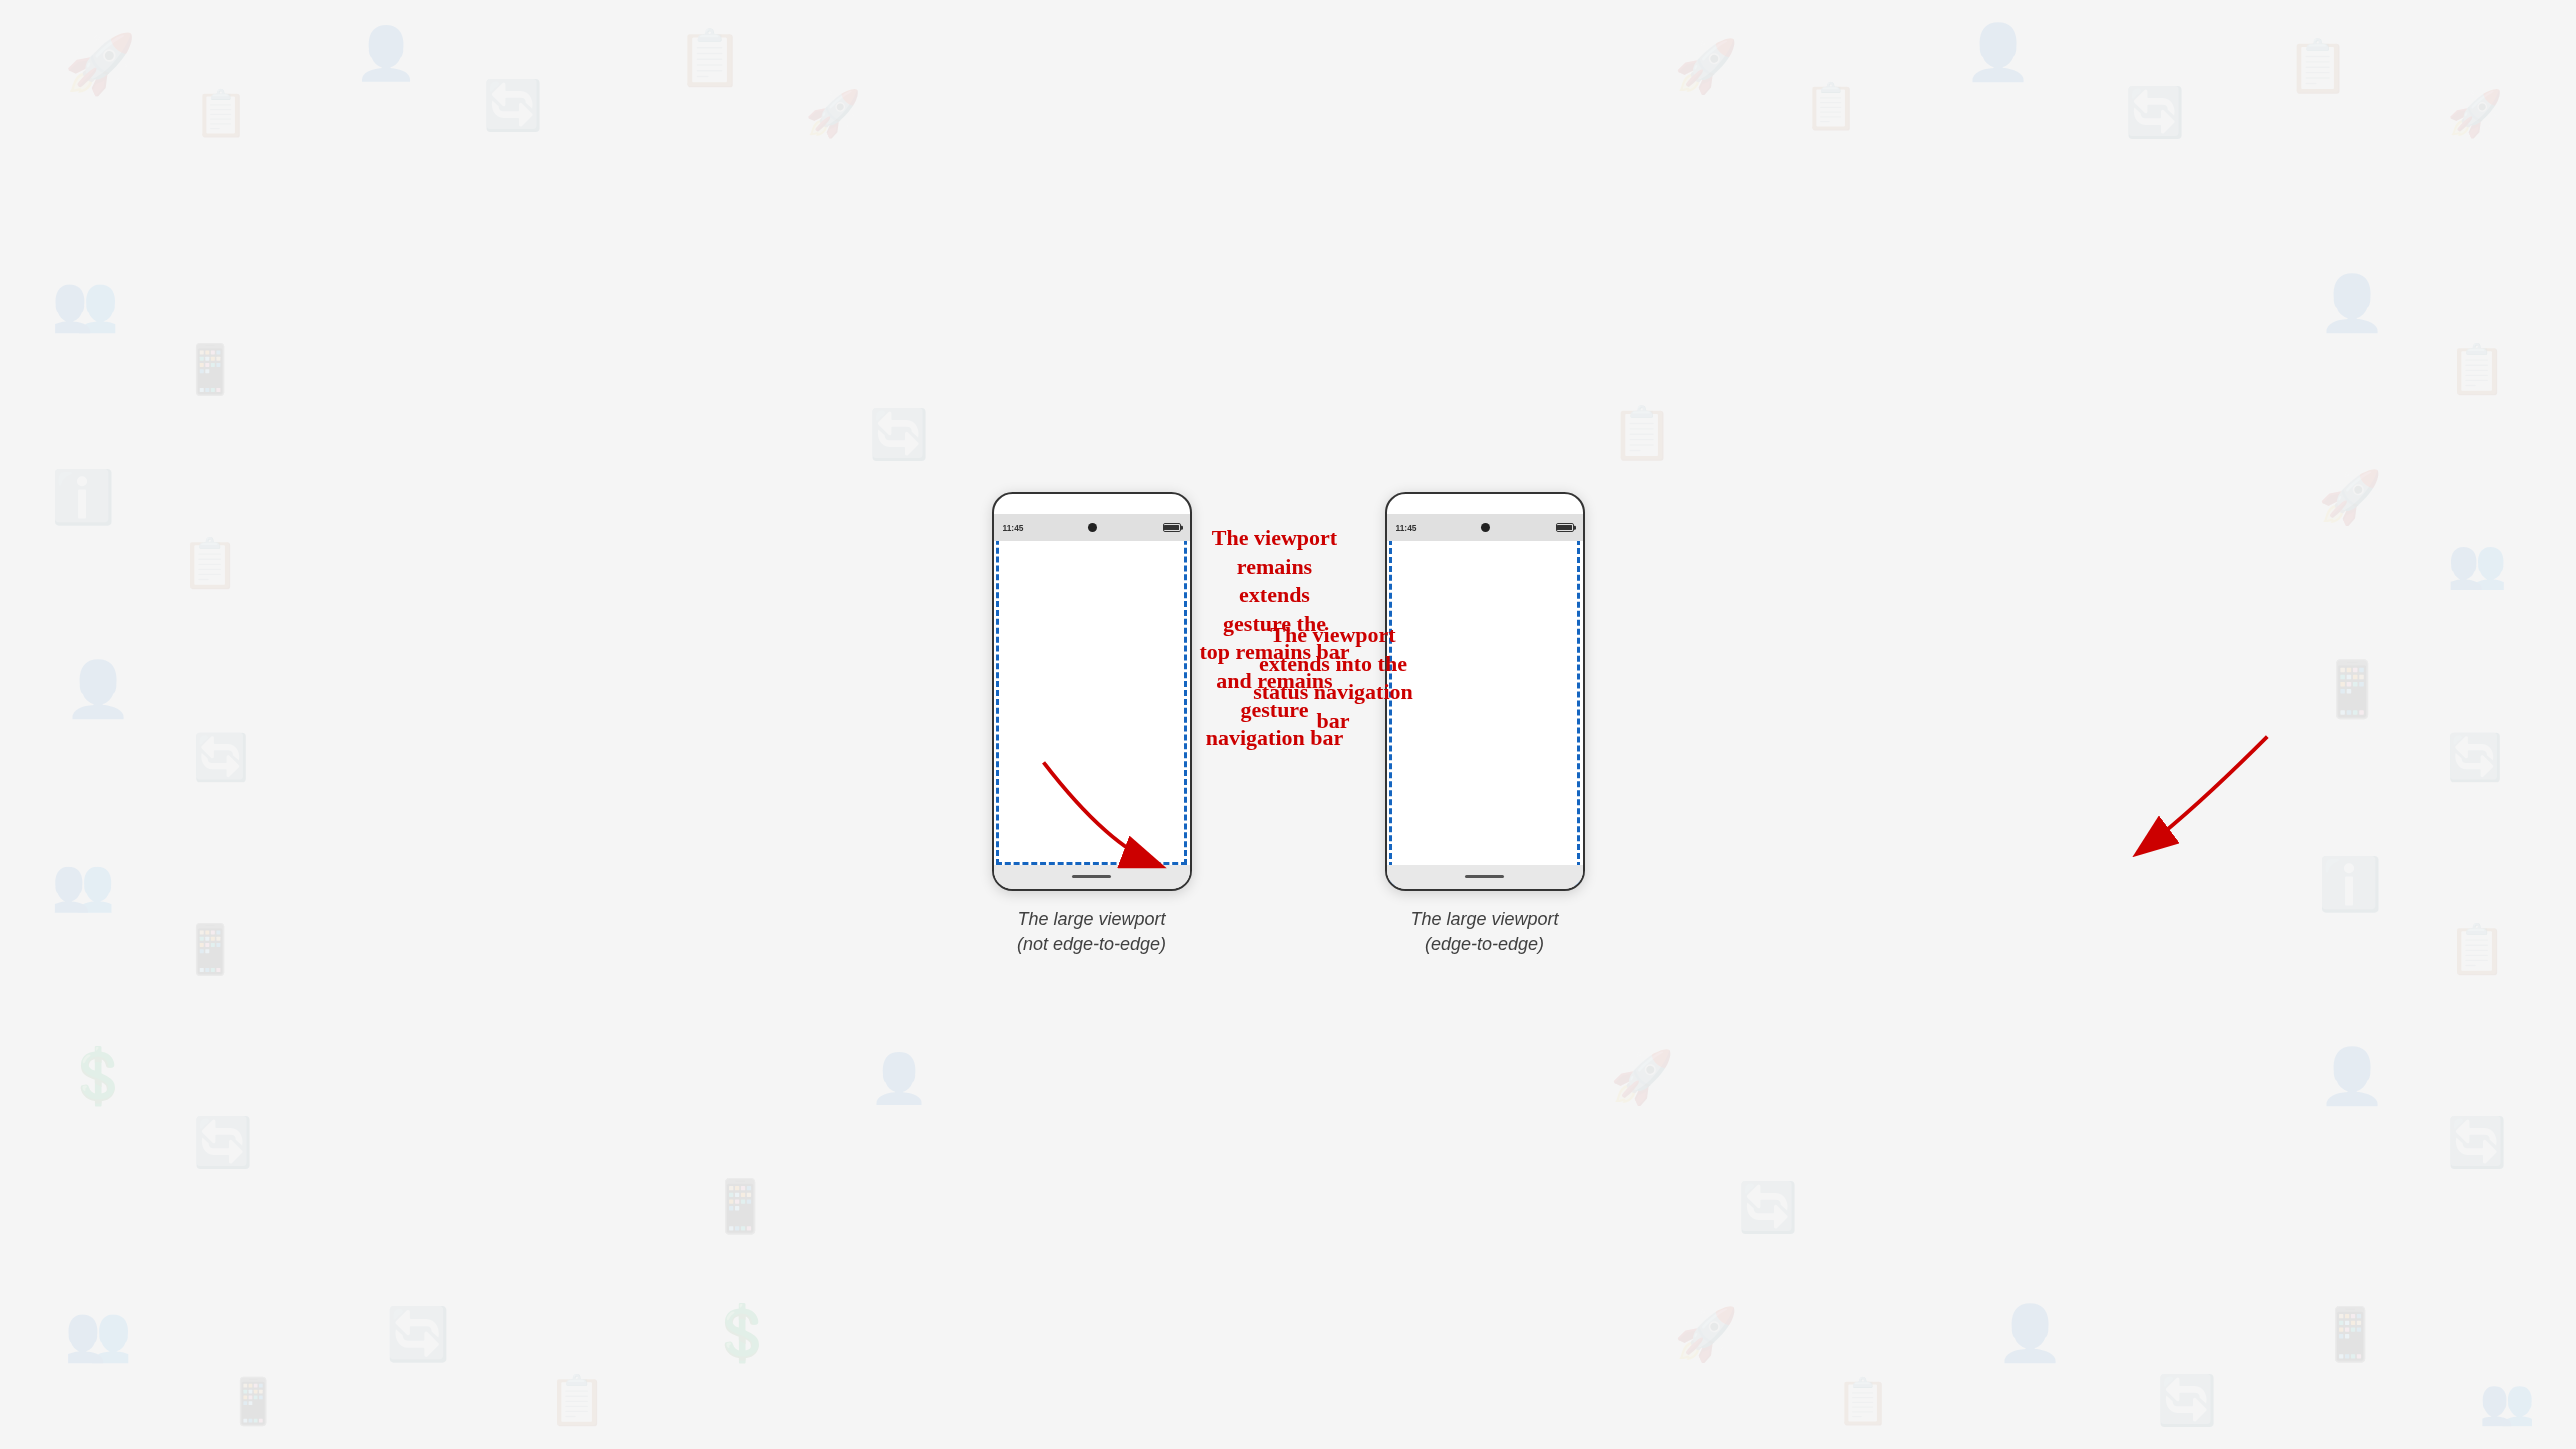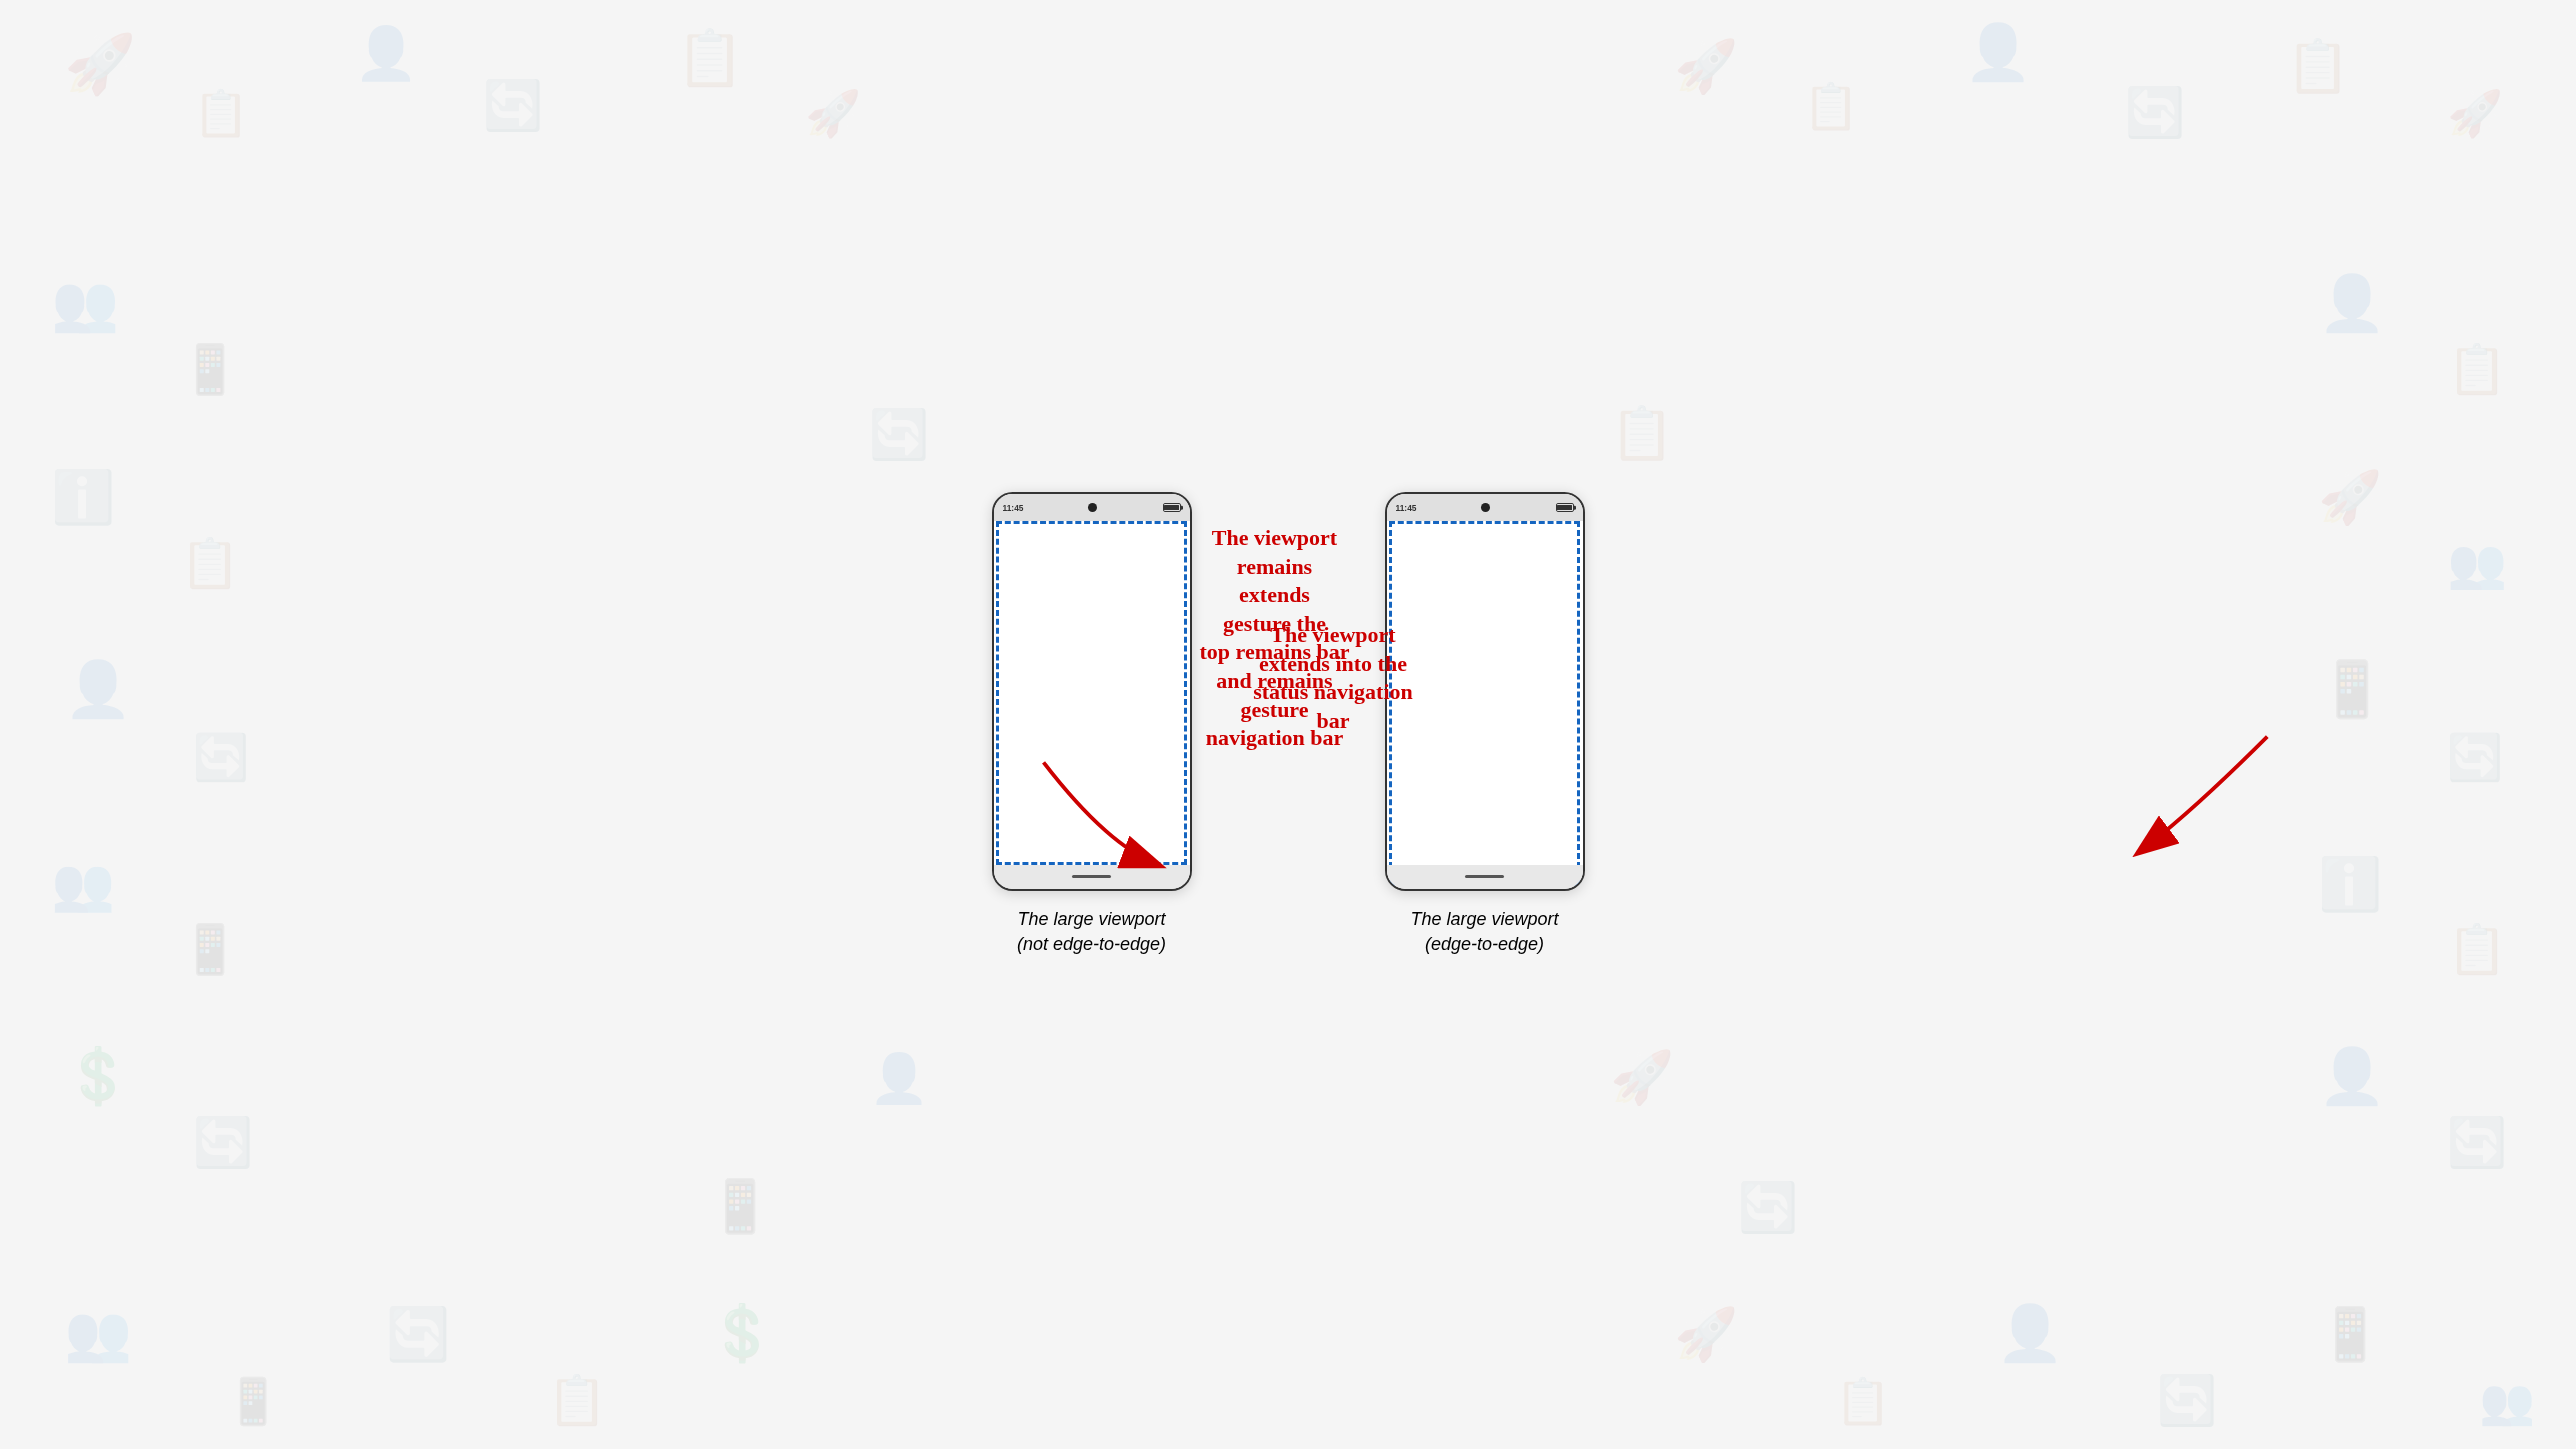--- a/index.html
+++ b/index.html
@@ -57,20 +57,21 @@
       background: #e0e0e0;
       display: flex;
       align-items: center;
       justify-content: space-between;
       padding: 0 9px;
       font-size: 9px;
       font-weight: bold;
       color: #333;
       position: relative;
       z-index: 2;
+      margin-top: 20px;
     }
 
     .status-bar .time {
       font-size: 8.4px;
       font-weight: 600;
     }
 
     .status-bar .camera {
       width: 9px;
       height: 9px;
@@ -148,21 +149,21 @@
       height: 3.2px;
       background: #555;
       border-radius: 1.9px;
     }
 
     
     .phone-caption {
       margin-top: 15.5px;
       font-size: 18px;
       font-style: italic;
-      color: #000000;
+      color: #404040;
       text-align: center;
       line-height: 1.4;
     }
 
     
     .annotation {
       position: absolute;
       font-family: Liberation Serif, serif;
       font-size: 22px;
       font-weight: bold;

